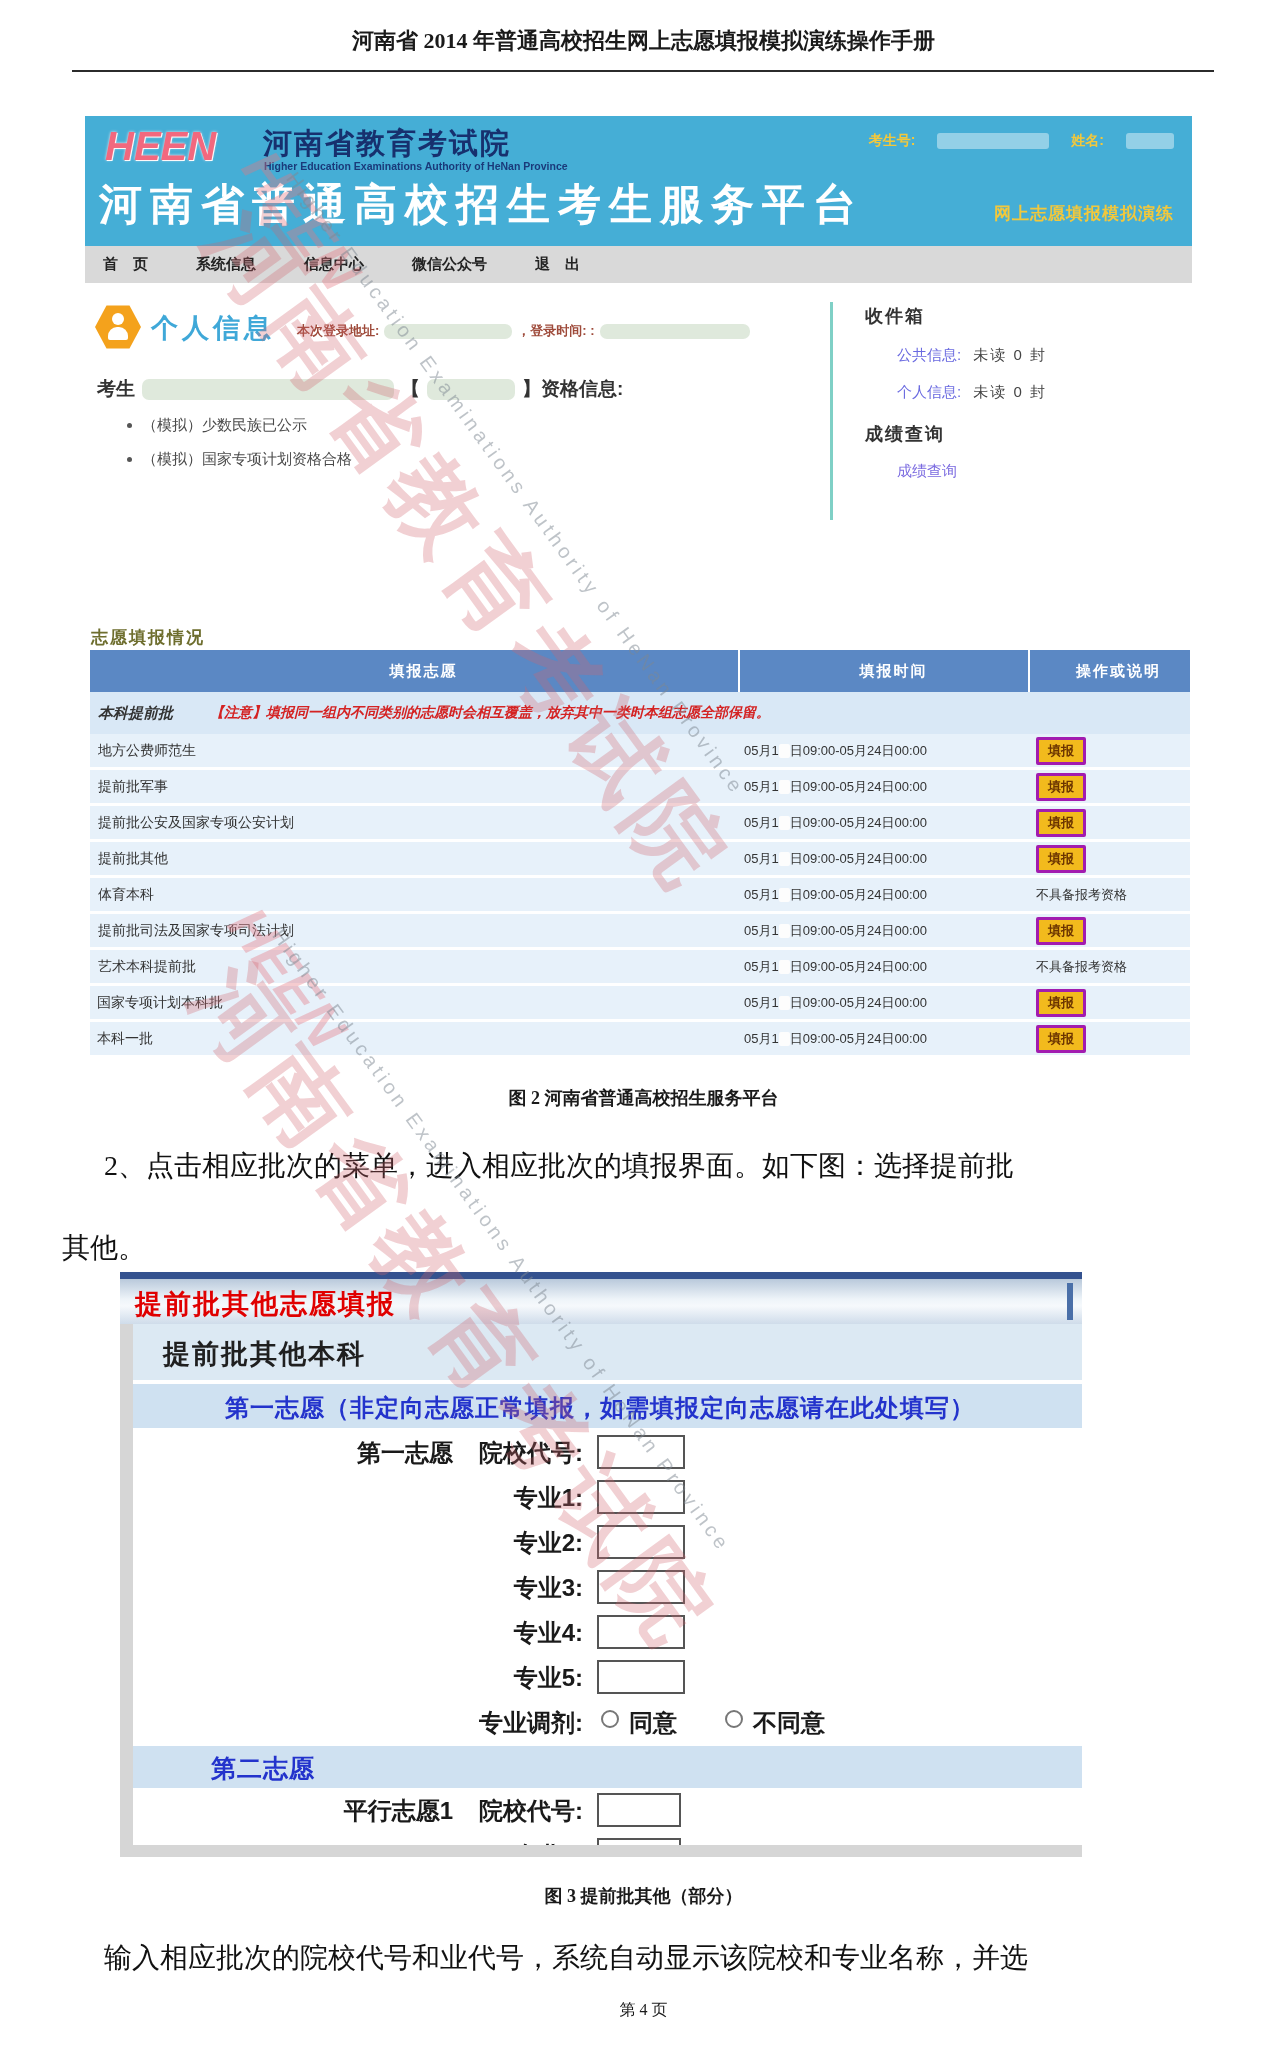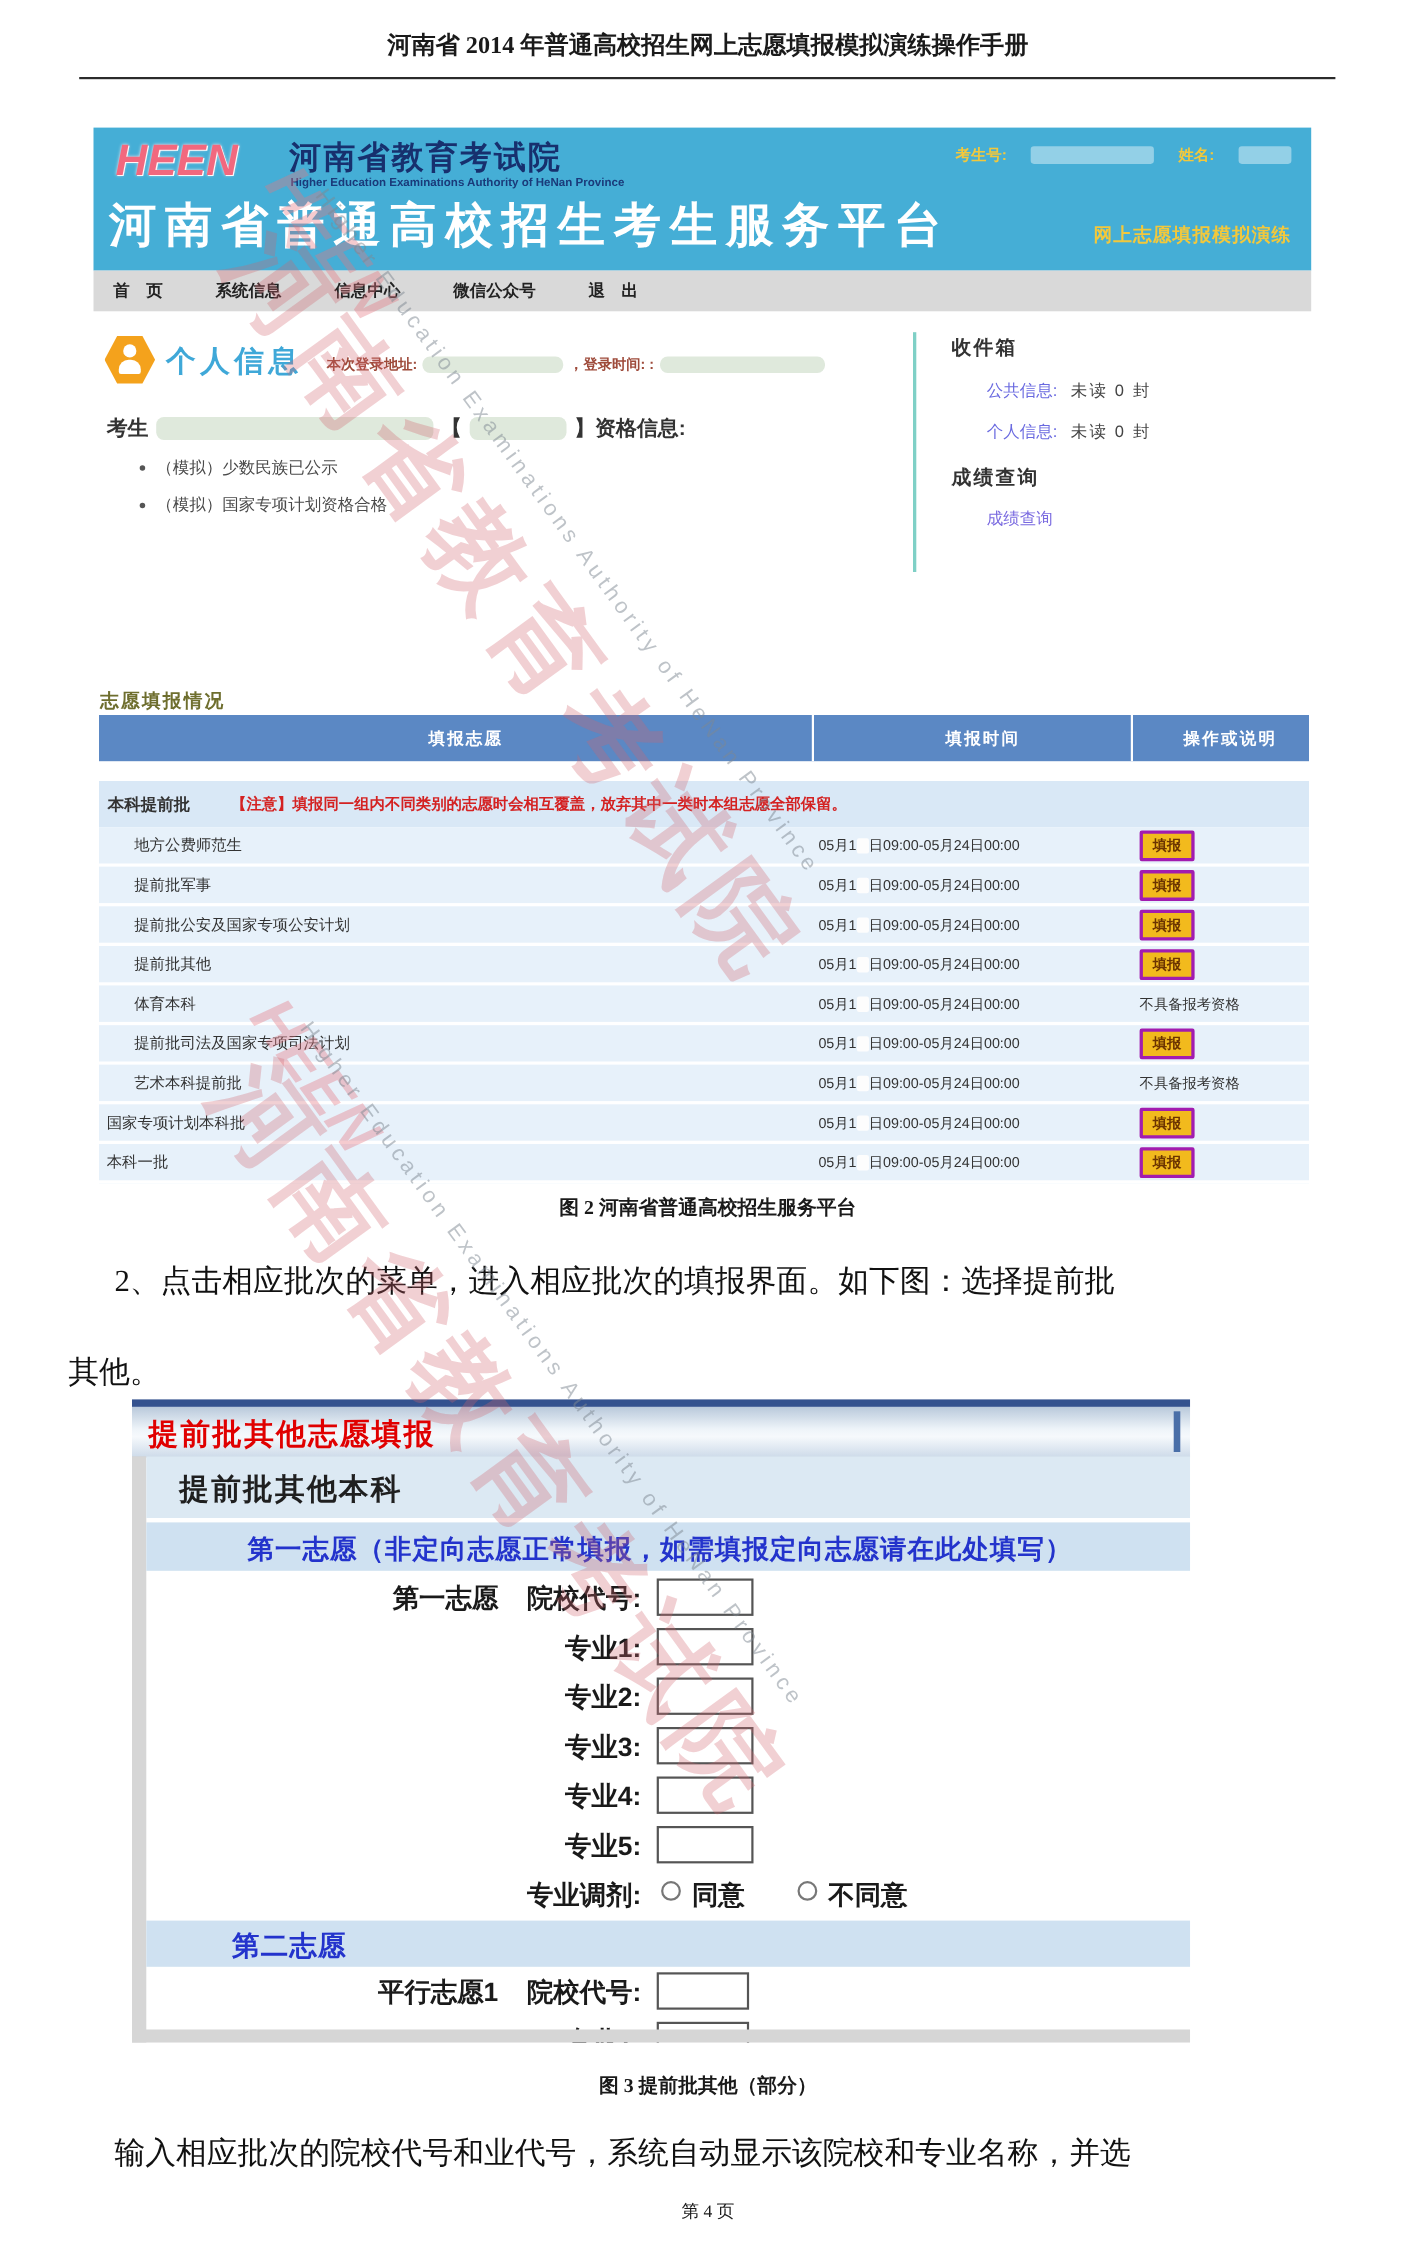--- a/index.html
+++ b/index.html
@@ -62,26 +62,26 @@
   .score-link{margin:16px 0 0 32px;font-size:15px;color:#7a6ae0;cursor:pointer;}
 
   .vf-title{position:absolute;left:6px;top:510px;font-size:17px;font-weight:800;color:#6e6e2e;letter-spacing:2px;}
   .vtable{position:absolute;left:5px;top:534px;width:1100px;}
   .thead{display:flex;height:42px;background:#5b88c4;}
   .th{display:flex;align-items:center;justify-content:center;color:#fff;font-size:15px;font-weight:800;
       letter-spacing:2px;box-sizing:border-box;padding-left:19px;}
   .th1{width:650px;border-right:2px solid #fff;}
   .th2{width:290px;border-right:2px solid #fff;}
   .th3{width:158px;}
-  .notice-row{display:flex;align-items:center;height:42px;background:#d9e8f6;margin-top:18px;}
+  .notice-row{display:flex;align-items:center;height:42px;background:#d9e8f6;margin-top:0;font-style:italic;}
   .nb{width:112px;padding-left:8px;font-size:15px;font-weight:800;color:#333;flex:0 0 auto;}
   .nt{font-size:14px;font-weight:700;color:#d42222;}
   .vrow{display:flex;align-items:center;height:33px;background:#e7f1fa;border-bottom:3px solid #fff;}
   .c1{width:650px;box-sizing:border-box;font-size:14px;color:#333;}
-  .c1.ind{padding-left:32px;}
+  .c1.ind{padding-left:8px;}
   .c1.noind{padding-left:7px;}
   .c2{width:290px;box-sizing:border-box;padding-left:4px;font-size:13px;color:#333;display:flex;align-items:center;}
   .tmask{display:inline-block;width:11px;height:14px;background:#fdfdfd;border-radius:2px;}
   .c3{width:158px;box-sizing:border-box;padding-left:6px;}
   .btn-fill{background:#f2ba1d;border:3px solid #a21caf;color:#6b3400;font-weight:800;font-size:13px;
             padding:2px 9px;border-radius:2px;cursor:pointer;font-family:inherit;}
   .no-qual{font-size:13px;color:#333;}
 
   
   .shot2{position:absolute;left:120px;top:1272px;width:962px;height:585px;background:#fff;overflow:hidden;}

